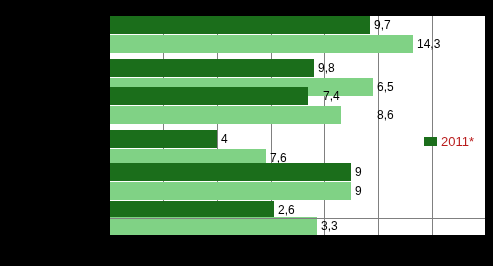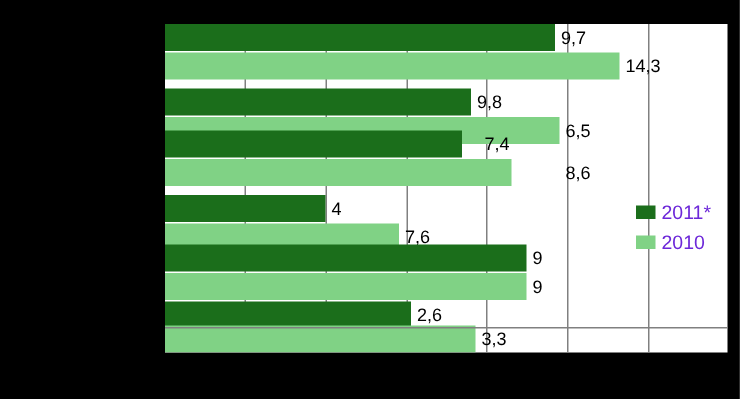--- a/index.html
+++ b/index.html
@@ -72,21 +72,21 @@
   .legend-swatch {
     width: 13px;
     height: 9px;
     margin-right: 4px;
     flex: 0 0 auto;
   }
   .legend-swatch.series-0 { background: #1b6e1b; }
   .legend-swatch.series-1 { background: #80d285; }
   .legend-label {
     font-size: 13px;
-    color: #6d28d9;
+    color: #b91c1c;
     white-space: nowrap;
   }
 </style>
 </head>
 <body>
 
 <div id="screenshot">
 
   <div id="plot-area">
 
@@ -125,22 +125,18 @@
     <div class="bar series-0" style="top:185px; width:164px;"></div>
     <div class="bar-label" style="top:185px; left:164px;">2,6</div>
     <div class="bar series-1" style="top:201px; width:207px;"></div>
     <div class="bar-label" style="top:201px; left:207px;">3,3</div>
 
     <div id="legend" style="left:314px; top:115px;">
       <div class="legend-row">
         <span class="legend-swatch series-0"></span>
         <span class="legend-label">2011*</span>
       </div>
-      <div class="legend-row">
-        <span class="legend-swatch series-1"></span>
-        <span class="legend-label">2010</span>
-      </div>
     </div>
   </div>
 
   <div id="axis-bottom"></div>
 
 </div>
 
 </body></html>

